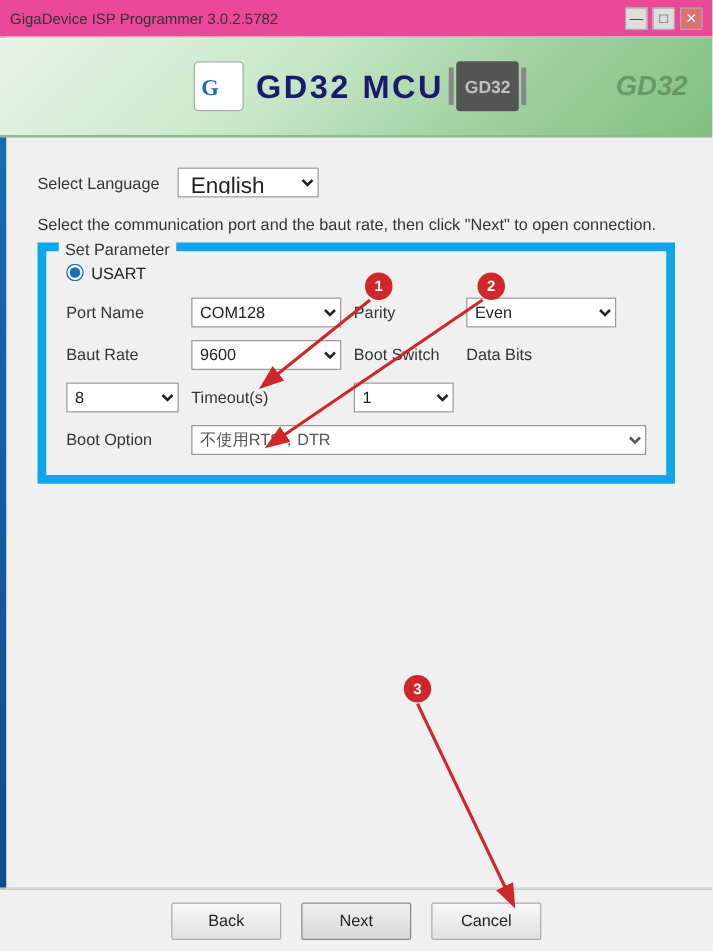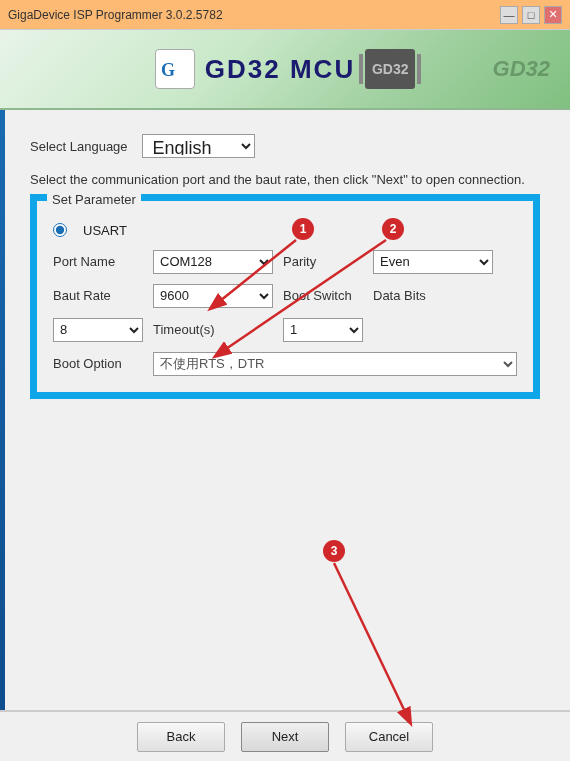--- a/index.html
+++ b/index.html
@@ -9,21 +9,21 @@
       background: #f0f0f0;
       font-family: 'Segoe UI', Arial, sans-serif;
       font-size: 13px;
       color: #222;
       overflow: hidden;
       position: relative;
     }
 
     
     .title-bar {
-      background: #fdba74;
+      background: #ec4899;
       height: 30px;
       display: flex;
       align-items: center;
       justify-content: space-between;
       padding: 0 8px;
       border-bottom: 1px solid #ccc;
       user-select: none;
     }
     .title-bar-text {
       font-size: 12px;
@@ -170,23 +170,23 @@
       background: #f0f0f0;
       padding: 0 5px;
       font-size: 13px;
       color: #333;
     }
 
     
     .radio-row {
       display: flex;
       align-items: flex-start;
-      gap: 16px;
+      gap: 6px;
       margin-bottom: 12px;
-      margin-top: 12px;
+      margin-top: 0;
     }
     .radio-input {
       accent-color: #1a6eb5;
       width: 14px;
       height: 14px;
     }
     .radio-label {
       font-size: 13px;
       color: #222;
     }

